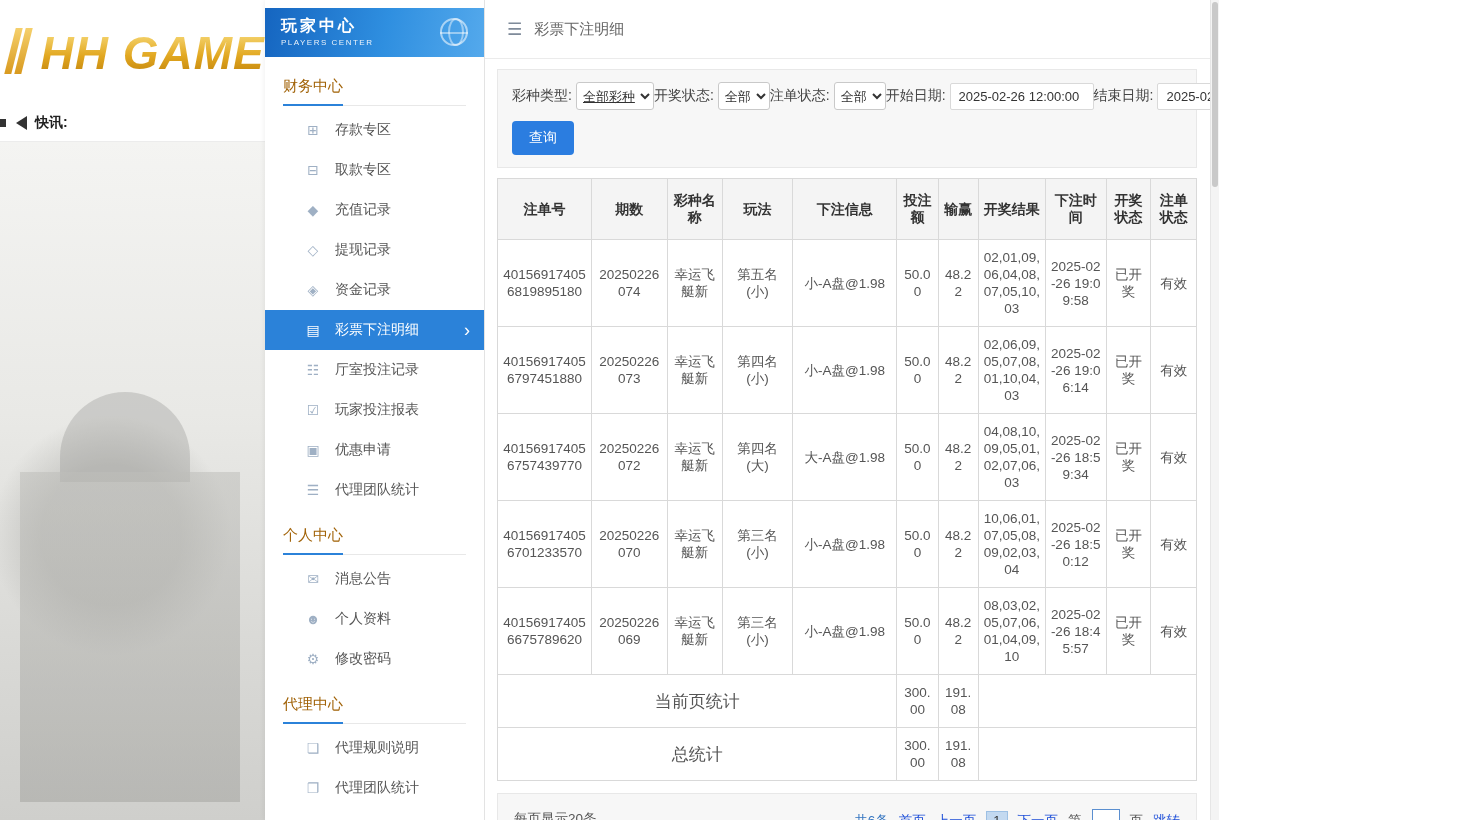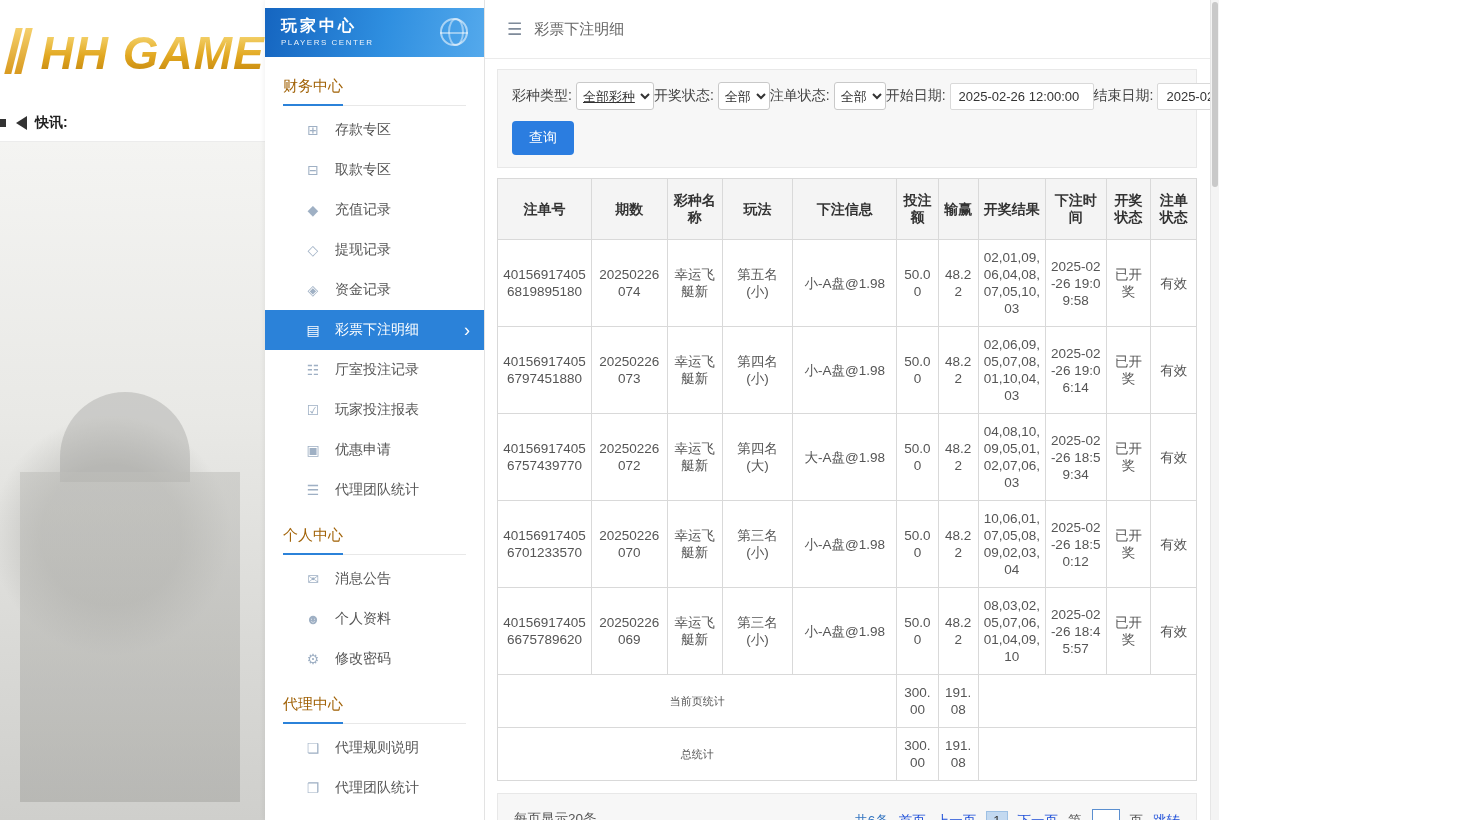--- a/index.html
+++ b/index.html
@@ -54,21 +54,21 @@
   .filter-row .gap { width:14px; }
   select { height:28px; border:1px solid #c9c9c9; background:#fff; font-size:13px; color:#333; padding:0 2px; border-radius:3px; }
   .sel-lottery { width:120px;text-decoration:underline; } .sel-small { width:66px; }
   input.date { height:27px; width:144px; border:1px solid #d9d9d9; font-size:13px; color:#333; padding:0 8px; border-radius:2px; }
   .btn-search { margin-top:11px; background:#2b7de0; color:#ffffff; border:none; border-radius:4px; padding:8px 17px; font-size:14px; cursor:pointer; }
 
   table.bets { margin-top:10px; width:100%; border-collapse:collapse; table-layout:fixed; text-align:center; font-size:13.5px; color:#555;border-radius:24px; }
   table.bets th, table.bets td { border:1px solid #d9d9d9; padding:9px 4px; line-height:17px; }
   table.bets th { background:#f4f4f4; color:#333; font-weight:bold; font-size:14px; padding:13px 2px; }
   table.bets td { word-break:break-all; background:#fff; }
-  td.sum-label { font-size:11px; }
+  td.sum-label { font-size:17px; }
 
   .pager { margin-top:12px; background:#f7f7f7; border:1px solid #e8e8e8; height:52px; display:flex; align-items:center; justify-content:space-between; padding:0 16px; font-size:13.5px; color:#555; }
   .pager-right { display:flex; align-items:flex-end; gap:10px; }
   .plink { color:#1d4ed8; text-decoration:none; cursor:pointer; }
   .pcount { color:#3374c0; }
   .pcur { background:#c3d9f0; border:1px solid #9dc0e4; color:#333; padding:1px 6px; font-size:13px; cursor:default; }
   .jump-input { width:28px; height:21px; border:1px solid #5b8fd0; background:#fff; font-size:12px; text-align:center; }
 
   
   .v-scrollbar { position:absolute; right:0; top:0; width:9px; height:100%; background:#f4f4f4; border-left:1px solid #e6e6e6; }

